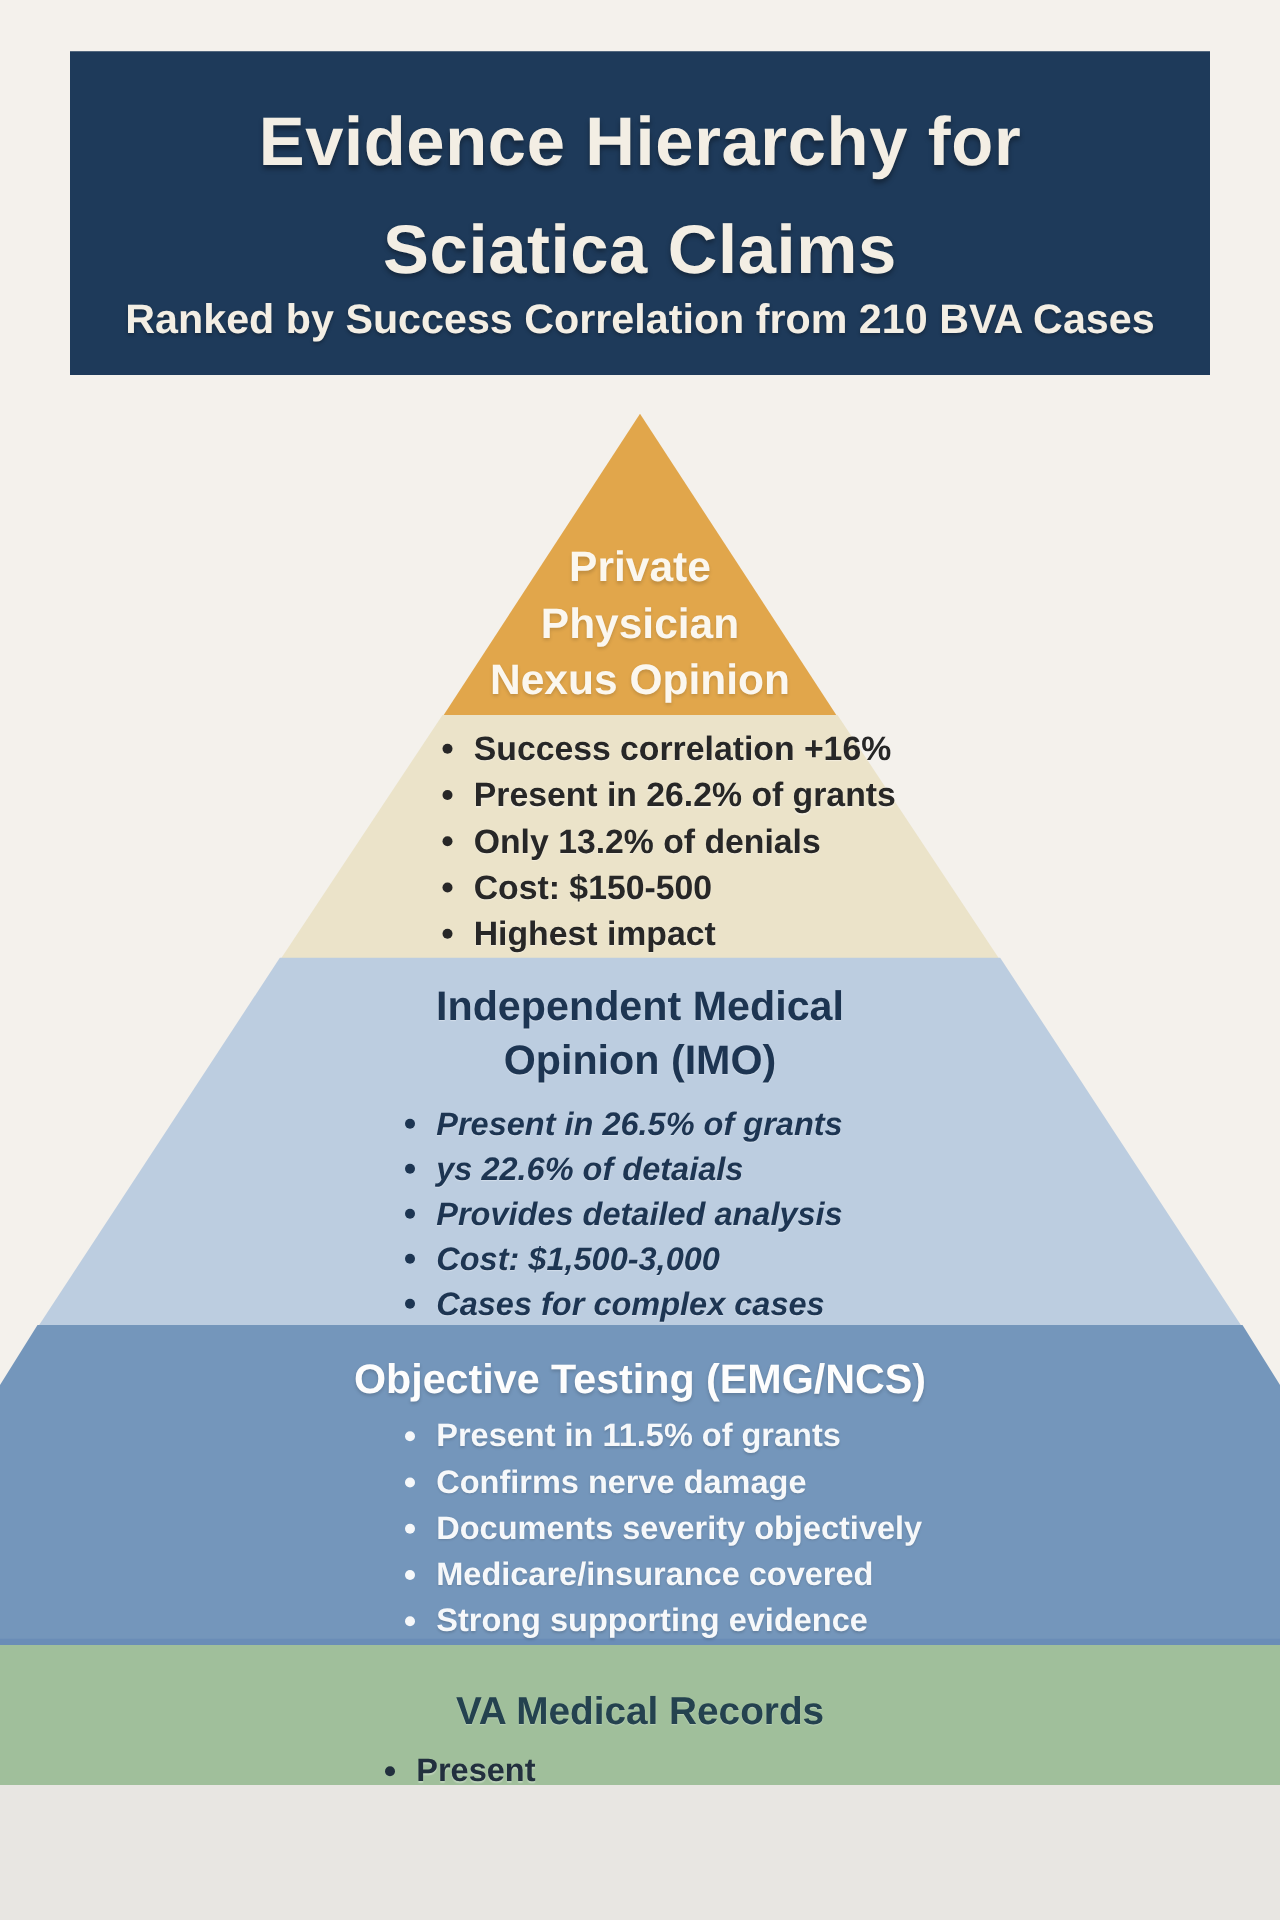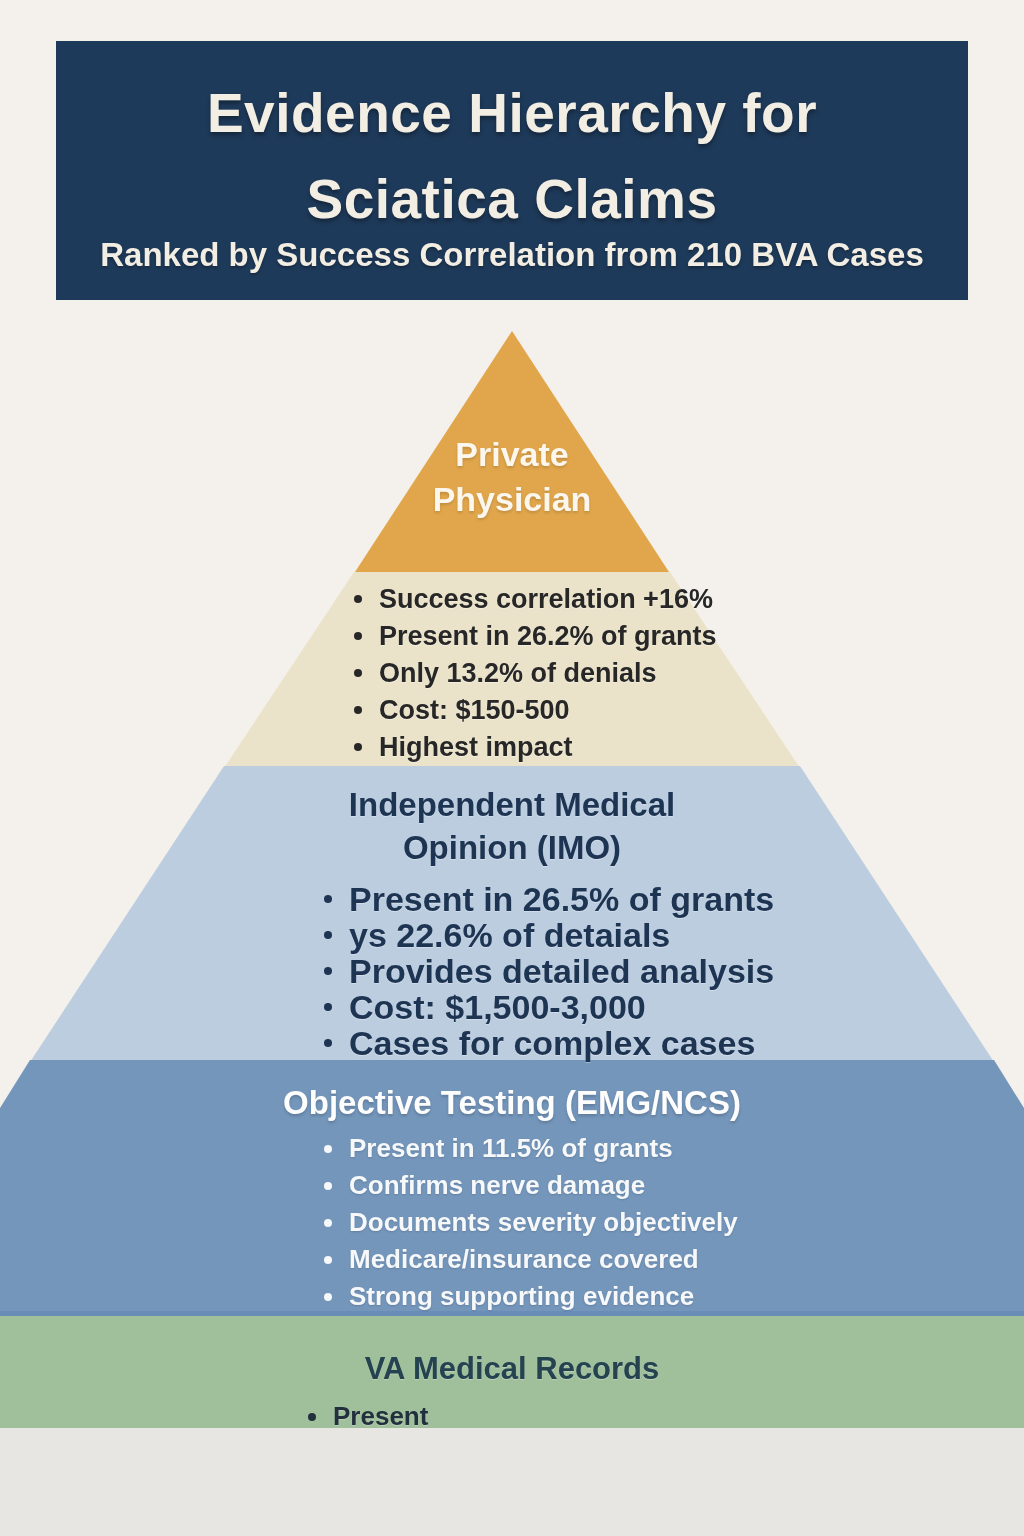--- a/index.html
+++ b/index.html
@@ -55,22 +55,23 @@
   ul.bullets li::before{
     content:"";position:absolute;left:2px;top:50%;transform:translateY(-50%);
     width:8px;height:8px;border-radius:50%;background:currentColor;
   }
   .cream-list{
     left:352px;top:585px;font-size:27px;line-height:28px;color:#272727;
     text-shadow:0 1px 1px rgba(255,255,255,0.4);
   }
   .cream-list li{margin-bottom:9px;}
   .imo-list{
-    left:322px;top:885px;font-size:34px;line-height:28px;color:#1d3552;
+    left:322px;top:885px;font-size:26px;line-height:28px;color:#1d3552;
     text-shadow:0 1px 1px rgba(255,255,255,0.35);
+    font-style:italic;
   }
   .imo-list li{margin-bottom:8px;}
   .emg-list{
     left:322px;top:1135px;font-size:26px;line-height:27px;color:#f6f8fa;
     text-shadow:0 1px 2px rgba(0,0,0,0.15);
   }
   .emg-list li{margin-bottom:10px;}
   .va-list{
     left:306px;top:1403px;font-size:26px;line-height:27px;color:#22303e;
     text-shadow:0 1px 1px rgba(255,255,255,0.3);
@@ -90,20 +91,21 @@
   <div class="shape tier1"></div>
   <div class="shape tier2"></div>
   <div class="shape tier3"></div>
   <div class="shape tier4"></div>
   <div class="tier4-edge"></div>
   <div class="tier5"></div>
 
   <div class="apex-heading">
     <div>Private</div>
     <div>Physician</div>
+    <div>Nexus Opinion</div>
   </div>
   <ul class="bullets cream-list">
     <li>Success correlation +16%</li>
     <li>Present in 26.2% of grants</li>
     <li>Only 13.2% of denials</li>
     <li>Cost: $150-500</li>
     <li>Highest impact</li>
   </ul>
 
   <div class="tier-heading imo-heading">

